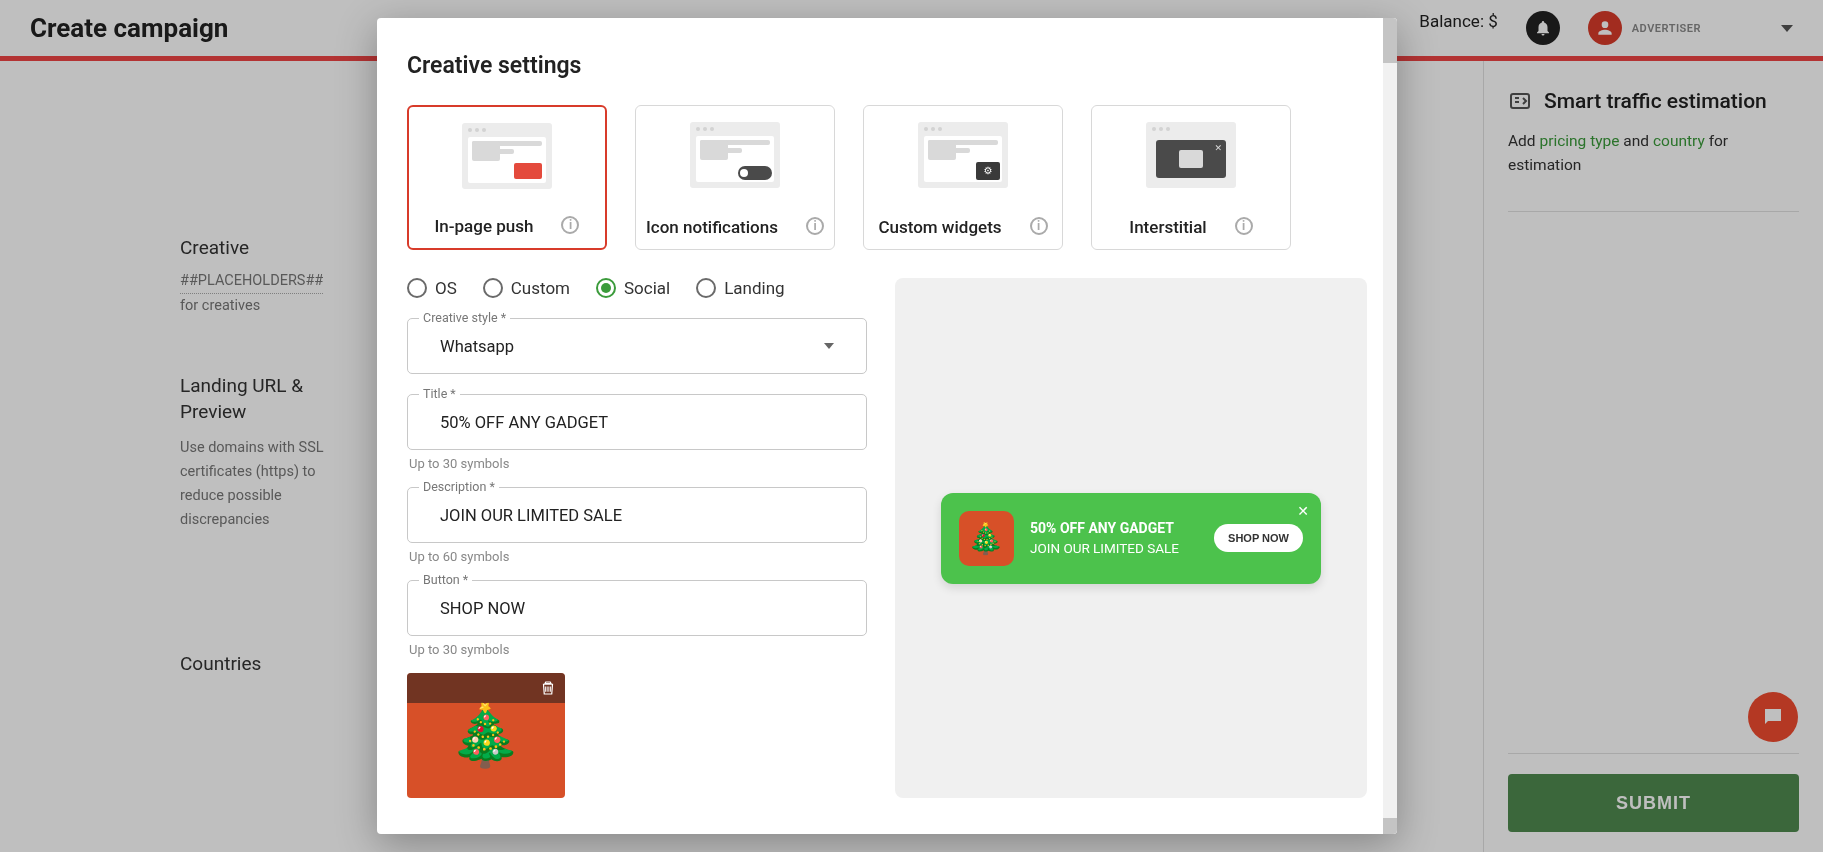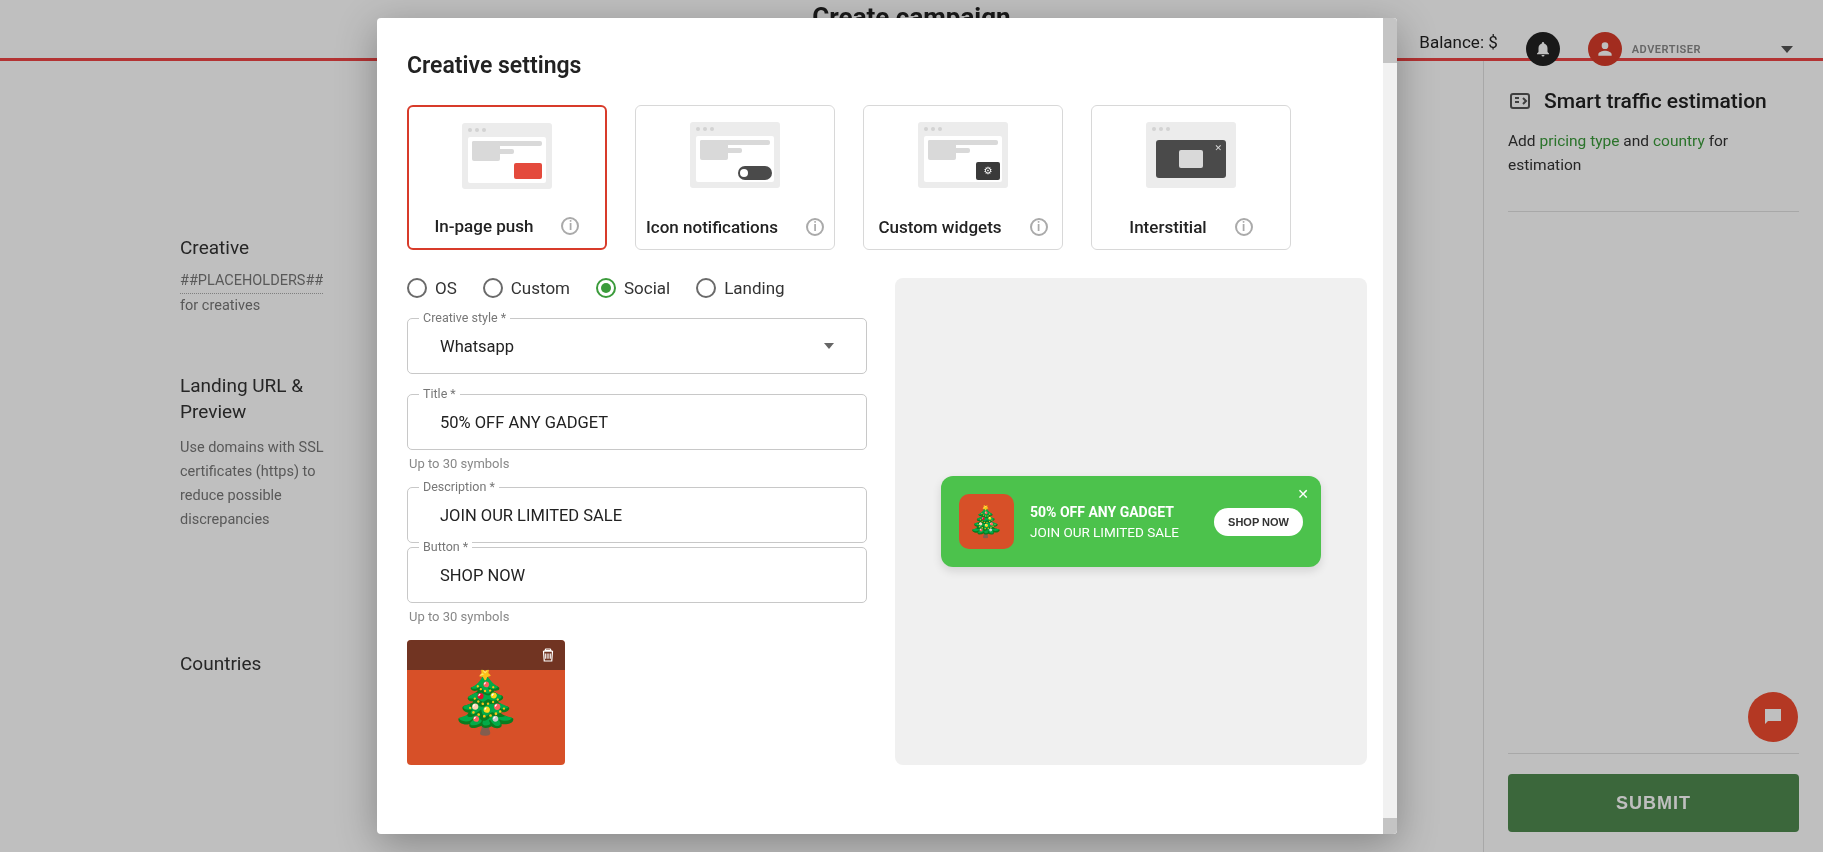--- a/index.html
+++ b/index.html
@@ -15,23 +15,22 @@
 
   
   .page-bg {
     position: absolute;
     inset: 0;
   }
   .top-bar {
     height: 61px;
     display: flex;
     align-items: center;
-    padding: 2px 30px;
-    border-bottom: 3px solid #ef4444;
-    flex-direction: column;
+    padding: 12px 30px;
+    border-bottom: 5px solid #ef4444;
   }
   .page-title {
     font-size: 26px;
     font-weight: 700;
     color: #222;
   }
   .top-right {
     margin-left: auto;
     display: flex;
     gap: 28px;
@@ -214,21 +213,21 @@
     position: absolute; left: 10px; right: 10px; top: 18px; bottom: 10px;
     background: #4a4a4a; border-radius: 3px;
     display:flex; align-items:center; justify-content:center;
   }
   .interstitial-inner .img-ph {
     width: 24px; height: 18px; background:#d9d9d9; border-radius:2px;
   }
   .interstitial-inner .close-x {
     position:absolute; top:3px; right:4px; color:#d9d9d9; font-size:9px;
   }
-  .card-label-row { display: flex; align-items: center; gap: 28px; margin-top: auto; }
+  .card-label-row { display: flex; align-items: flex-start; gap: 28px; margin-top: auto; }
   .card-label { font-size: 17px; font-weight: 500; color: #222; }
   .info-icon {
     width: 18px; height: 18px; border-radius: 50%;
     border: 2px solid #aaa; color: #aaa;
     display: flex; align-items: center; justify-content: center;
     font-size: 12px; font-weight: 700;
   }
 
   .two-col {
     display: flex;
@@ -499,20 +498,21 @@
           <div class="field-wrap">
             <span class="float-label">Title *</span>
             <input class="text-input" value="50% OFF ANY GADGET" style="">
           </div>
           <div class="helper">Up to 30 symbols</div>
 
           <div class="field-wrap">
             <span class="float-label">Description *</span>
             <input class="text-input" value="JOIN OUR LIMITED SALE" style="">
           </div>
+          <div class="helper">Up to 60 symbols</div>
 
           <div class="field-wrap">
             <span class="float-label">Button *</span>
             <input class="text-input" value="SHOP NOW" style="">
           </div>
           <div class="helper">Up to 30 symbols</div>
 
           <div class="image-thumb">
             <div class="top-bar-dark">
               <svg class="trash-svg" viewBox="0 0 24 24">

